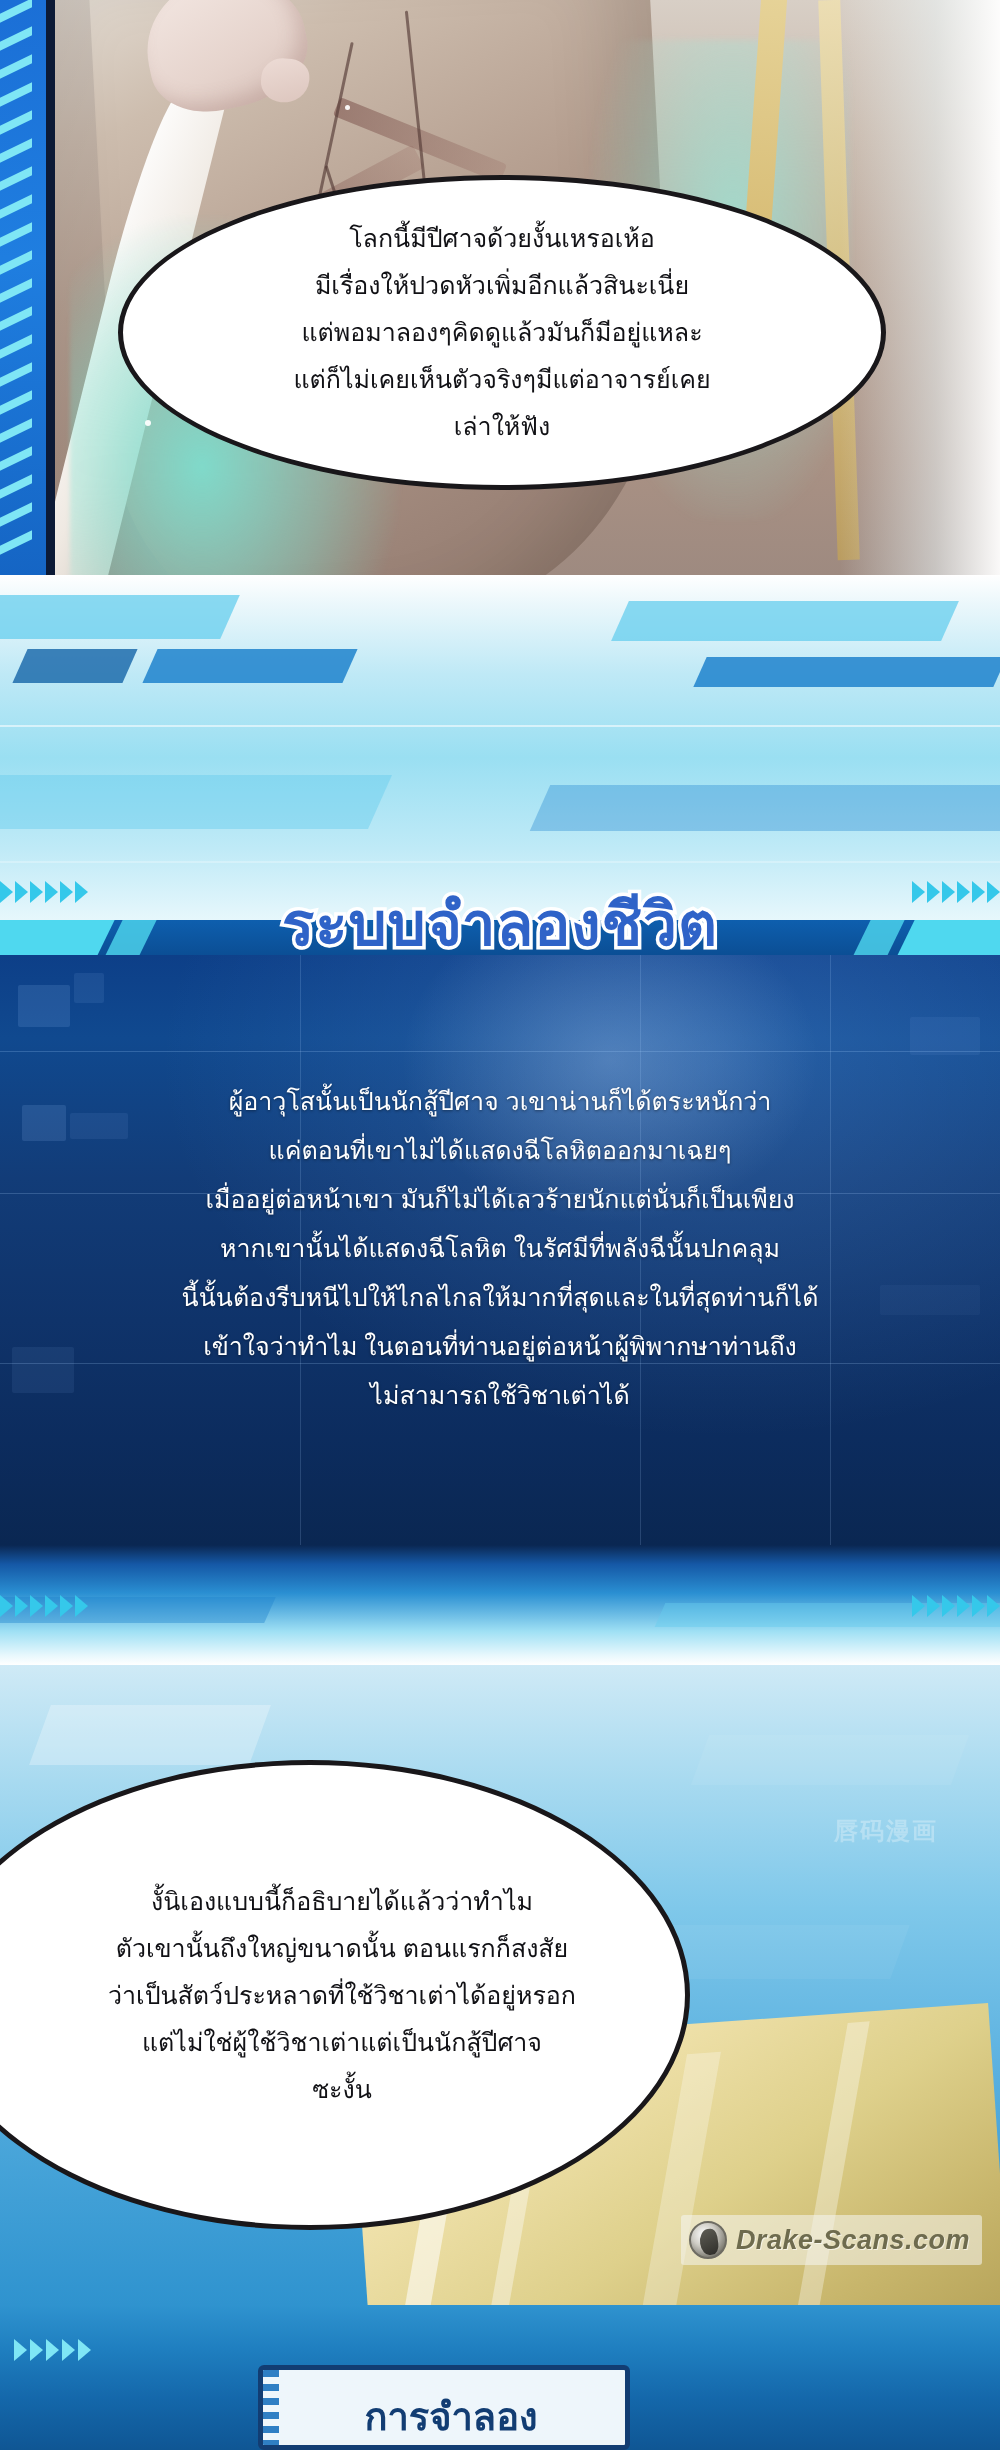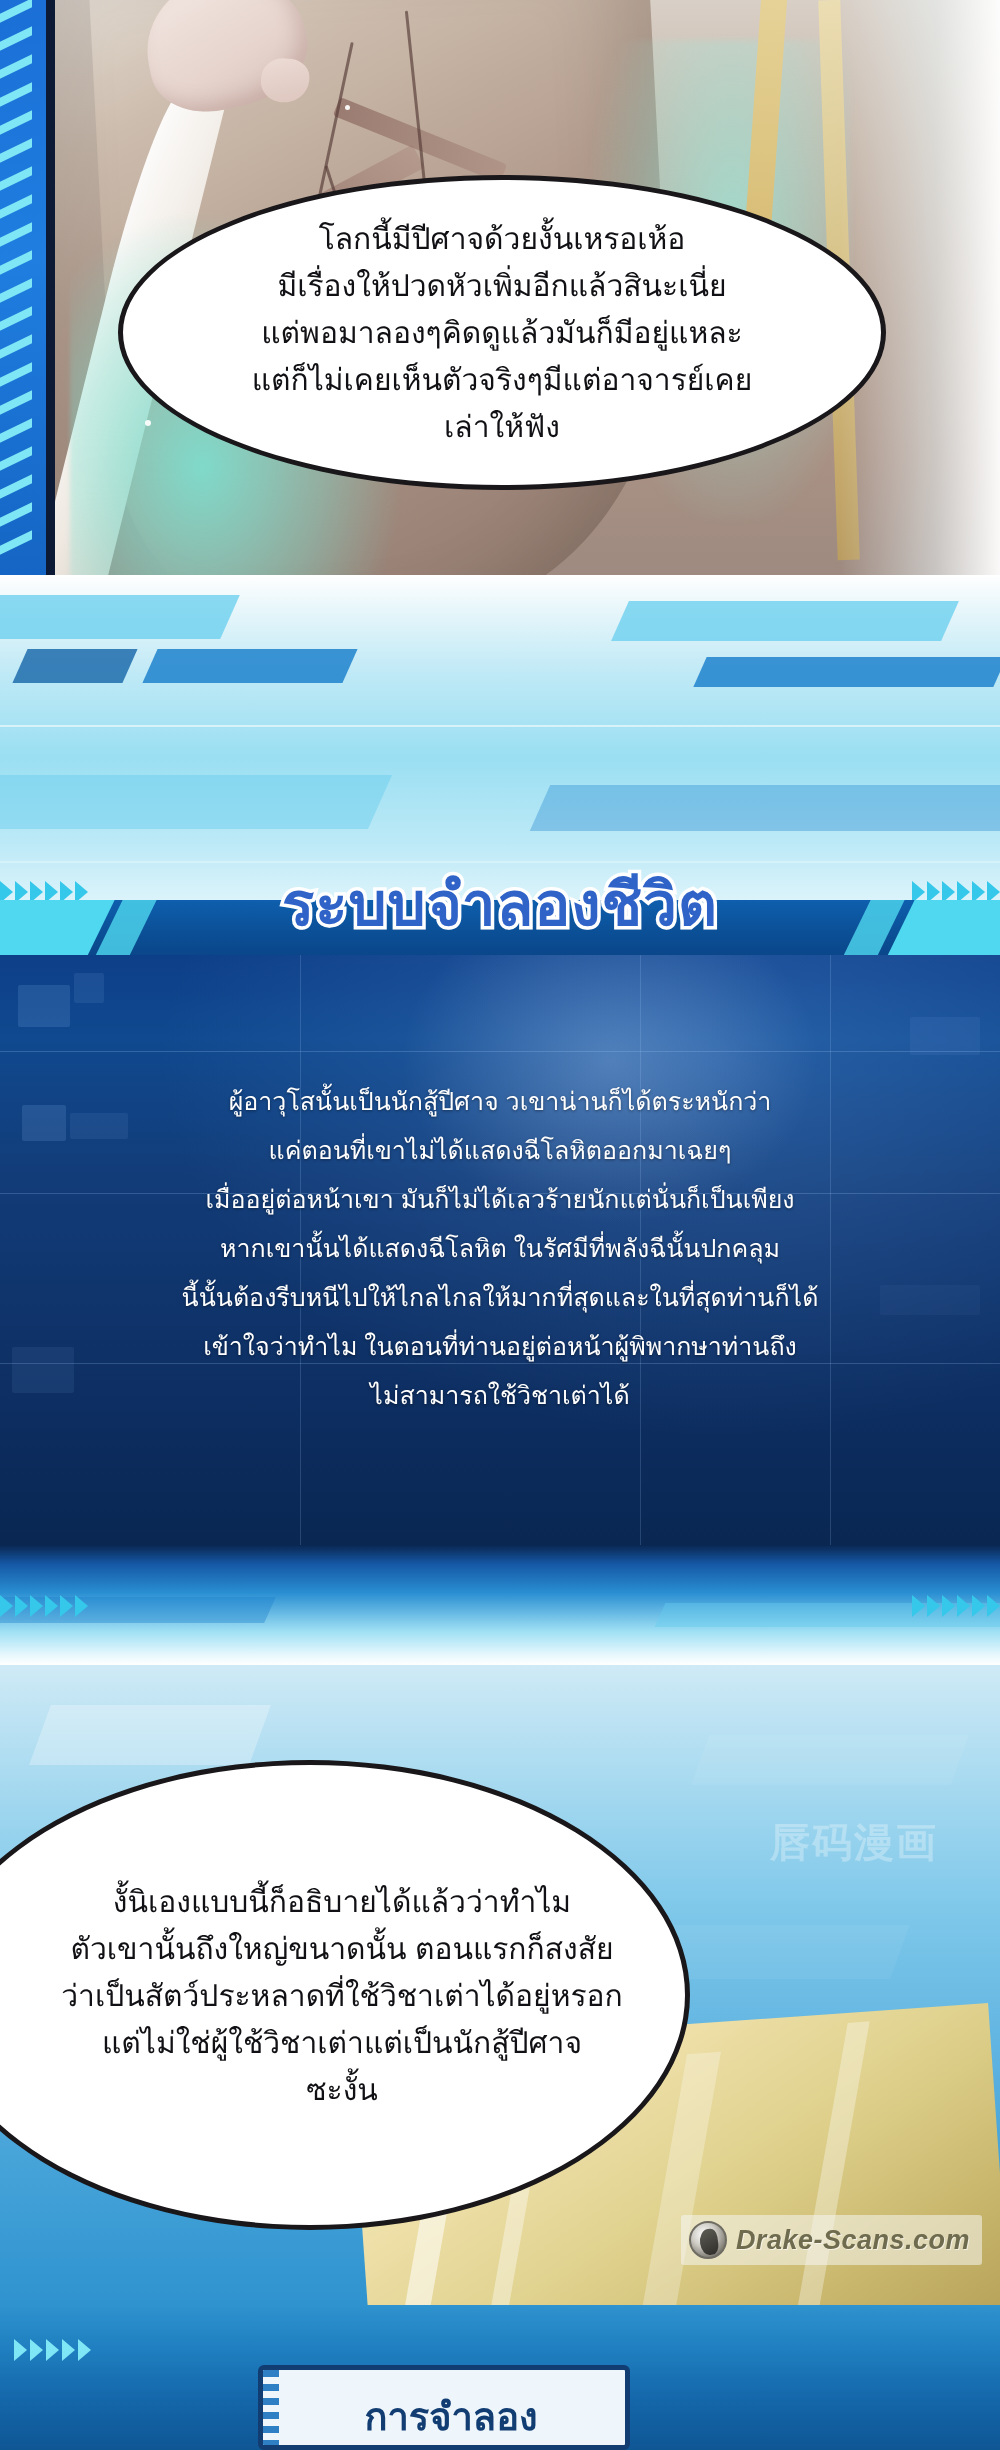--- a/index.html
+++ b/index.html
@@ -123,21 +123,21 @@
     position: absolute; background: #1e82cd; opacity: .85; transform: skewX(-24deg);
   }
   .tech-slab.pale { background: #66cdee; opacity: .75; }
   .tech-slab.deep { background: #1464a8; opacity: .8; }
   .tech-grid-line {
     position: absolute; background: rgba(255,255,255,0.55); height: 2px;
   }
 
   
   .title-banner {
-    position: absolute; left: 0; top: 900px; width: 1000px; height: 60px;
+    position: absolute; left: 0; top: 920px; width: 1000px; height: 60px;
     background: linear-gradient(180deg, #0e5fae 0%, #0b4f96 55%, #0a4487 100%);
     overflow: visible;
   }
   .title-banner .cyanwedge {
     position: absolute; top: 0; height: 100%; background: #4fd8ef; transform: skewX(-26deg);
   }
   .title-text {
     position: absolute; left: 0; right: 0; top: -34px;
     text-align: center;
     font-size: 60px;
@@ -212,37 +212,37 @@
   .lower-gold {
     position: absolute; left: 360px; bottom: -40px; width: 640px; height: 320px;
     background: linear-gradient(150deg, #fdf6dc 0%, #f0e2ac 25%, #ded08b 55%, #c8b66c 80%, #b5a258 100%);
     transform: rotate(-4deg);
   }
   .lower-gold-ray {
     position: absolute; background: rgba(255,255,255,0.55); transform: skewX(-14deg);
   }
   .cjk-watermark {
     position: absolute; right: 62px; top: 150px;
-    font-size: 40px; font-weight: bold; color: rgba(255,255,255,0.30);
+    font-size: 24px; font-weight: bold; color: rgba(255,255,255,0.30);
     letter-spacing: 2px;
   }
 
   
   .bubble {
     position: absolute;
     background: #ffffff;
     border: 5px solid #19171a;
     border-radius: 50%;
     display: flex; align-items: center; justify-content: center;
     z-index: 6;
   }
   .bubble-text {
     text-align: center;
     color: #111115;
-    font-size: 30px;
+    font-size: 25px;
     line-height: 47px;
     font-weight: 500;
     padding: 0 14px;
   }
   .bubble-text div { white-space: nowrap; }
 
   #bubble-top { left: 118px; top: 175px; width: 768px; height: 315px; }
   #bubble-bottom { left: -70px; top: 1760px; width: 760px; height: 470px; border-width: 5px; }
 
   

